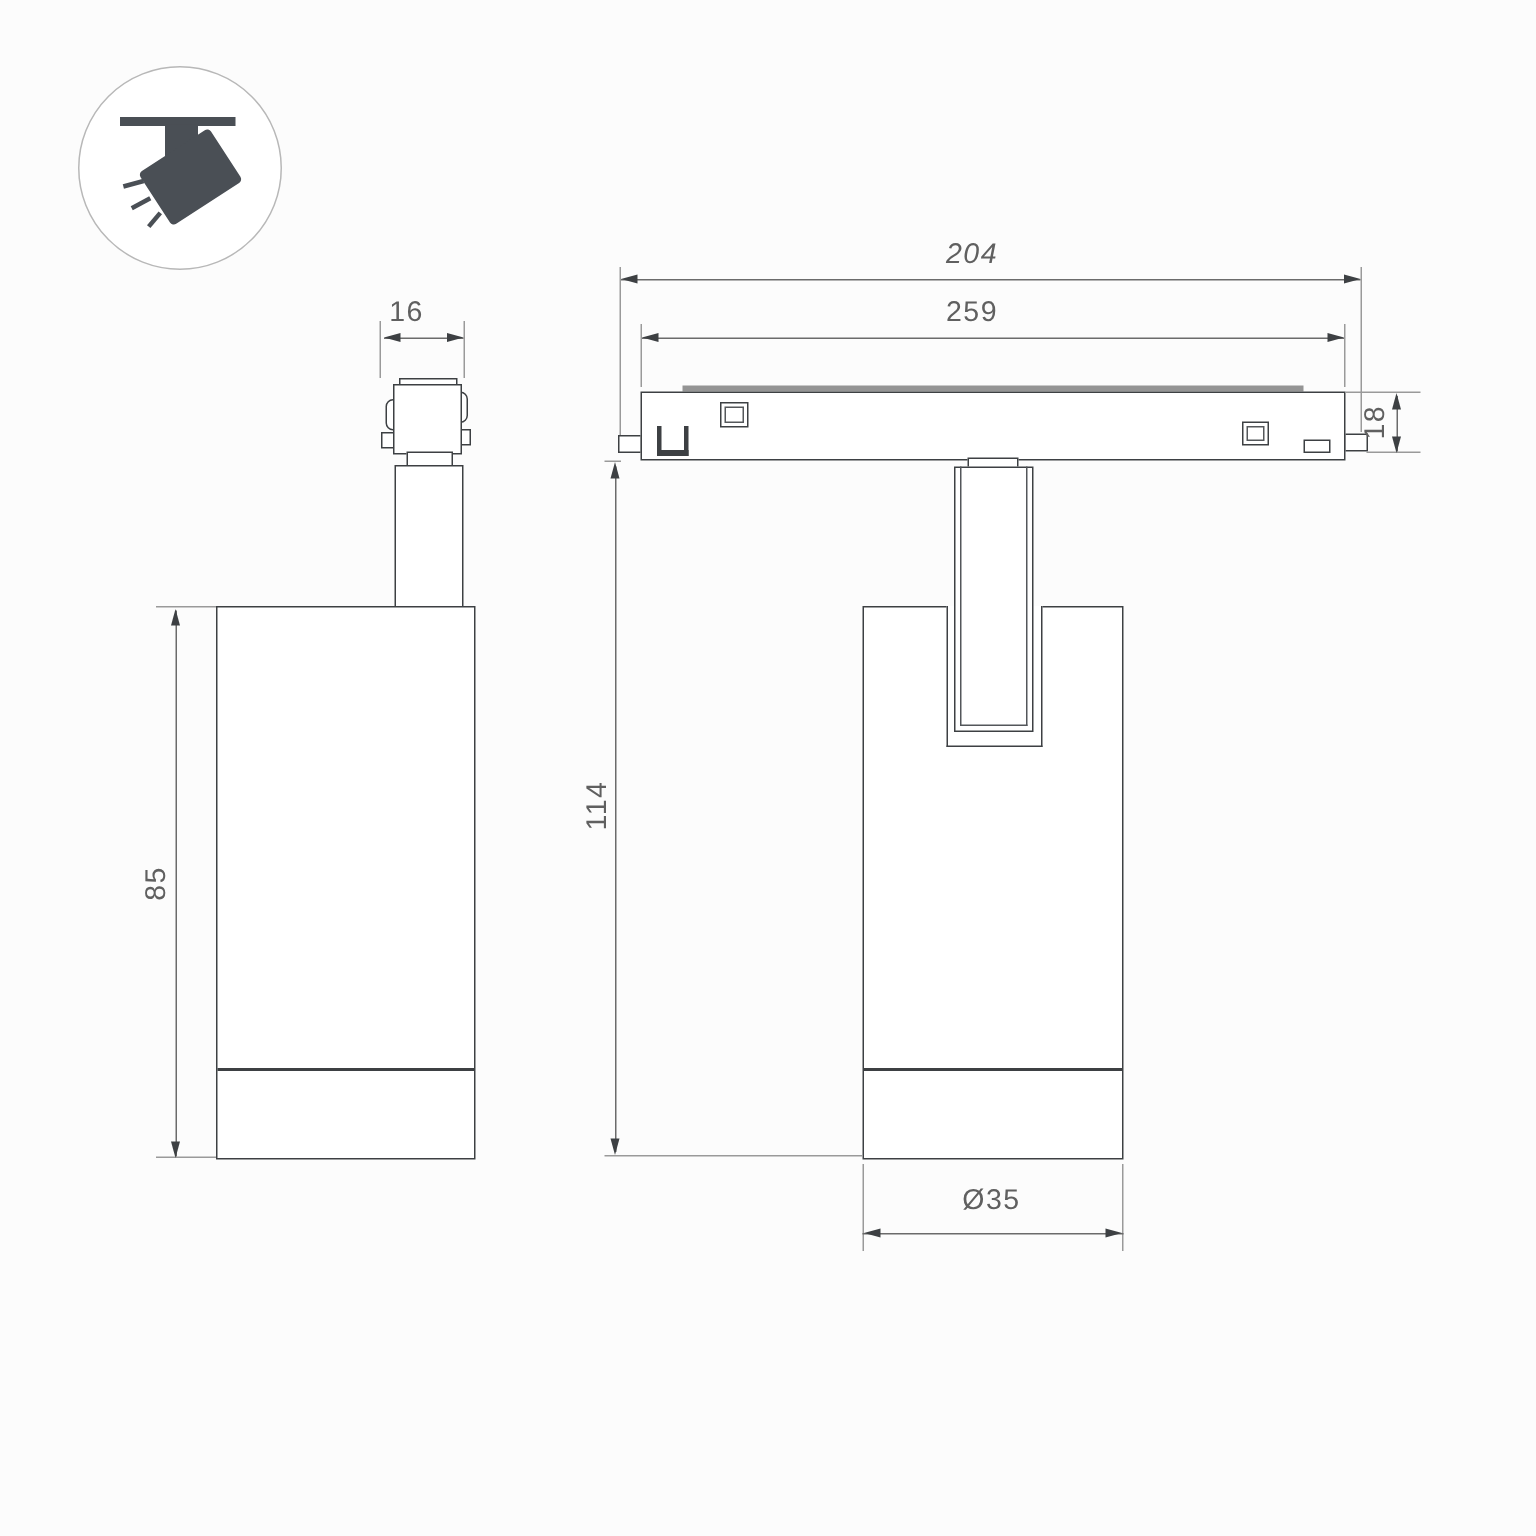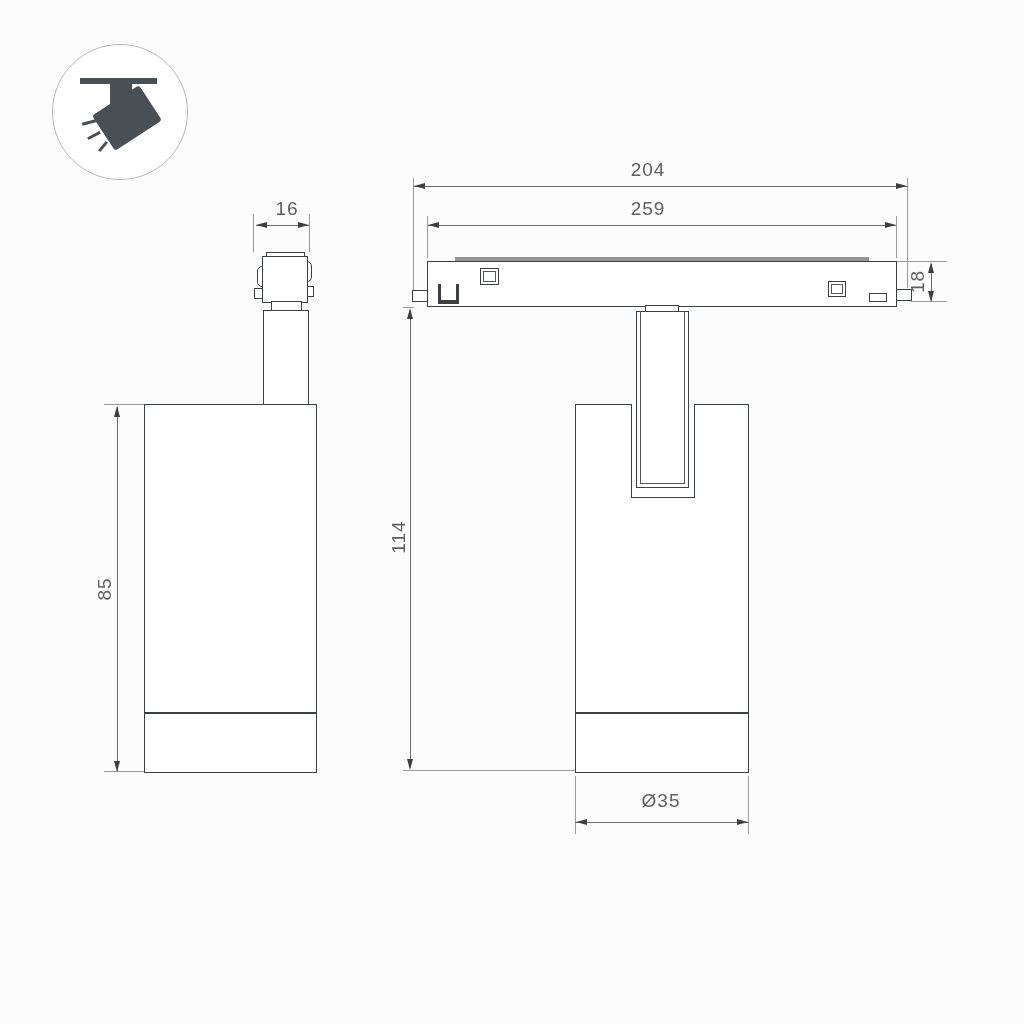--- a/index.html
+++ b/index.html
@@ -37,21 +37,21 @@
     <div class="glyph" style="left:29px;top:76px;width:14px;height:3px;transform:rotate(-15deg);"></div>
     <div class="glyph" style="left:34px;top:89px;width:14px;height:3px;transform:rotate(-28deg);"></div>
     <div class="glyph" style="left:44px;top:100px;width:12px;height:3px;transform:rotate(-50deg);"></div>
   </div>
 
   <div class="ev" style="left:253px;top:214px;height:38px;"></div>
   <div class="ev" style="left:309px;top:214px;height:38px;"></div>
   <div class="dh" style="left:256px;top:225px;width:53px;"></div>
   <div class="tri tl" style="left:256px;top:222px;"></div>
   <div class="tri tr" style="left:298px;top:222px;"></div>
-  <div class="lab" style="left:268px;top:199px;width:38px;">16</div>
+  <div class="lab" style="left:252px;top:199px;width:38px;">16</div>
 
   <div class="bx" style="left:266px;top:252px;width:39px;height:7px;"></div>
   <div class="bx" style="left:257px;top:266px;width:8px;height:21px;border-radius:5px 0 0 5px;"></div>
   <div class="bx" style="left:303px;top:261px;width:9px;height:21px;border-radius:0 5px 5px 0;"></div>
   <div class="bx" style="left:254px;top:288px;width:9px;height:11px;"></div>
   <div class="bx" style="left:305px;top:286px;width:9px;height:11px;"></div>
   <div class="bx" style="left:262px;top:256px;width:46px;height:47px;"></div>
   <div class="bx" style="left:271px;top:301px;width:31px;height:11px;"></div>
   <div class="bx" style="left:263px;top:310px;width:46px;height:96px;"></div>
   <div class="bx" style="left:144px;top:404px;width:173px;height:369px;"></div>
@@ -62,21 +62,21 @@
   <div class="dv" style="left:117px;top:407px;height:364px;"></div>
   <div class="tri tu" style="left:114px;top:406px;"></div>
   <div class="tri td" style="left:114px;top:761px;"></div>
   <div class="lab rot" style="left:85px;top:579px;width:40px;height:20px;">85</div>
 
   <div class="ev" style="left:413px;top:178px;height:112px;"></div>
   <div class="ev" style="left:907px;top:178px;height:110px;"></div>
   <div class="dh" style="left:414px;top:186px;width:493px;"></div>
   <div class="tri tl" style="left:414px;top:183px;"></div>
   <div class="tri tr" style="left:896px;top:183px;"></div>
-  <div class="lab" style="left:621px;top:160px;width:54px;">204</div>
+  <div class="lab" style="left:621px;top:160px;width:54px;font-style:italic;">204</div>
 
   <div class="ev" style="left:427px;top:216px;height:42px;"></div>
   <div class="ev" style="left:896px;top:216px;height:42px;"></div>
   <div class="dh" style="left:428px;top:225px;width:468px;"></div>
   <div class="tri tl" style="left:428px;top:222px;"></div>
   <div class="tri tr" style="left:885px;top:222px;"></div>
   <div class="lab" style="left:621px;top:199px;width:54px;">259</div>
 
   <div class="glyph" style="left:455px;top:257px;width:414px;height:5px;background:#949494;"></div>
   <div class="bx" style="left:412px;top:290px;width:16px;height:12px;"></div>

